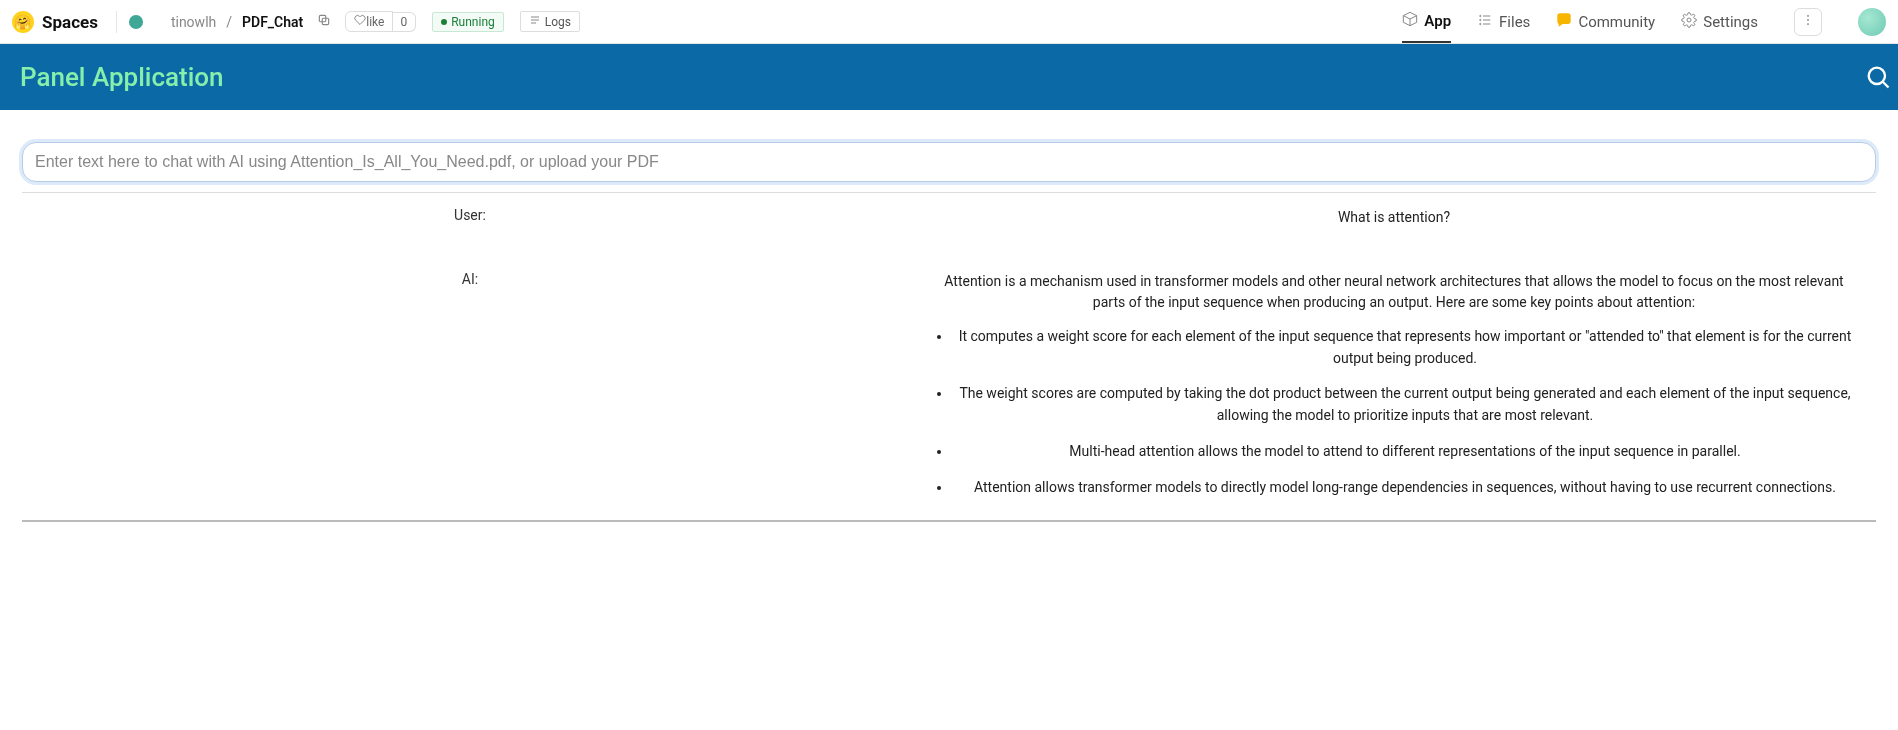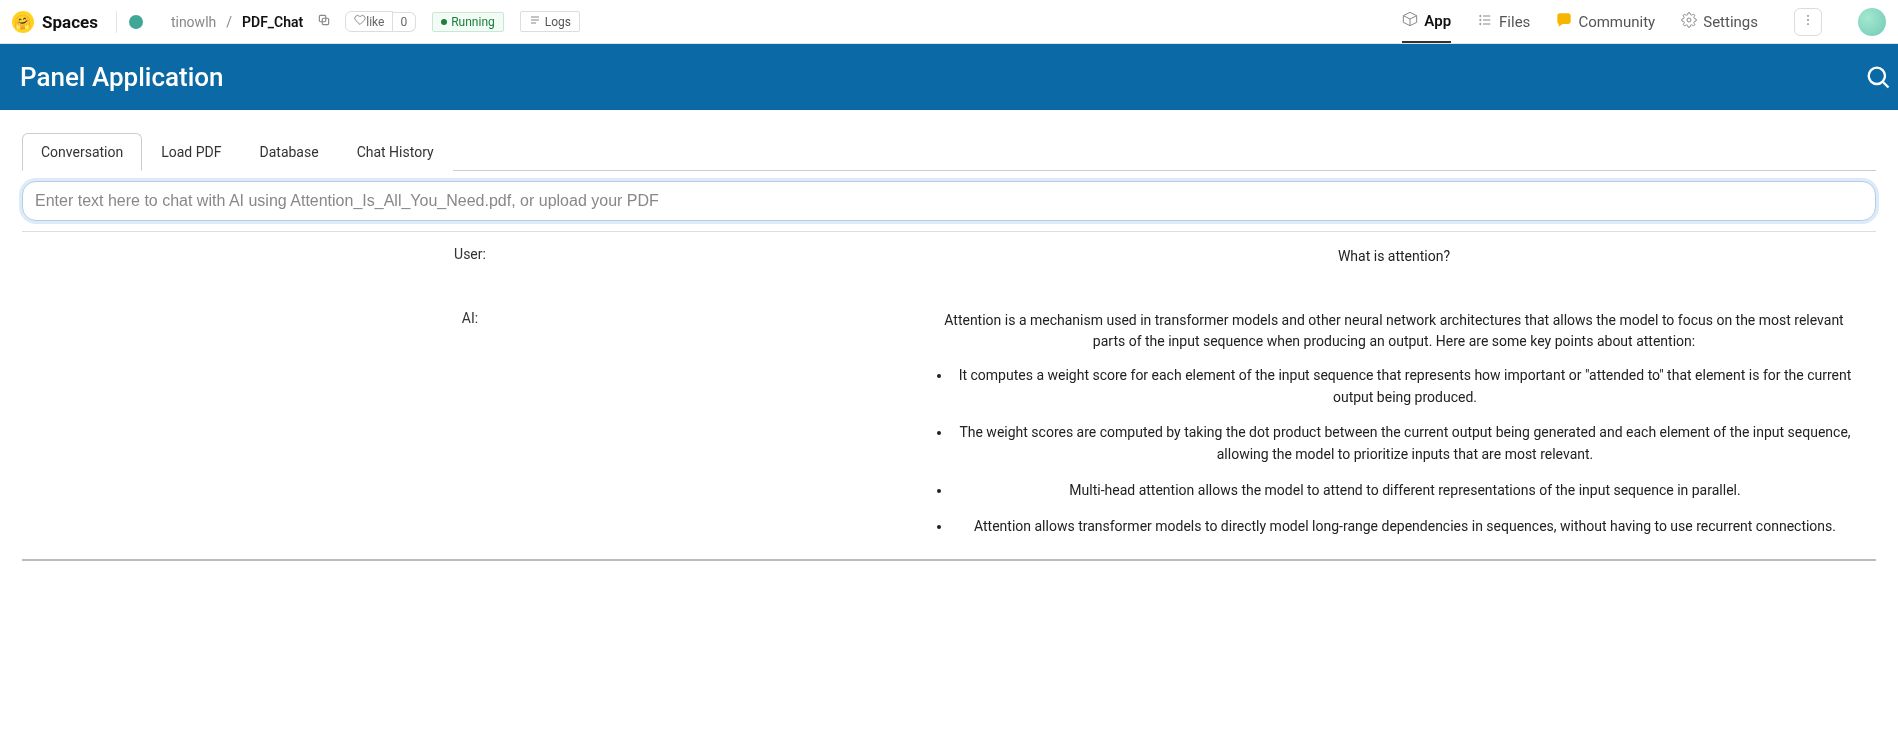--- a/index.html
+++ b/index.html
@@ -40,21 +40,21 @@
   .chip.running { color:#1a7f37; border-color:#c9e8d4; background:#f2fbf5; }
   .copy-icon, .heart-icon, .logs-icon, .gear-icon, .dots-icon, .box-icon, .list-icon, .community-icon { color:#888; }
   .topnav { margin-left: auto; display:flex; align-items:center; gap: 26px; }
   .topnav-item { display:flex; align-items:center; gap:6px; color:#555; font-size:15px; cursor:pointer; padding: 10px 0; }
   .topnav-item.active { color:#111; font-weight:600; border-bottom: 2px solid #333; }
   .avatar { width:28px; height:28px; border-radius:50%; background: radial-gradient(circle at 35% 35%, #a5e8d0, #6fc9b6); margin-left: 10px; }
   .more-btn { width:28px; height:28px; border:1px solid #ddd; border-radius:6px; display:flex; align-items:center; justify-content:center; margin-left:10px; }
 
   .panel-header {
     background: #0b6aa6;
-    color: #ffffff;
+    color: #86efac;
     font-size: 26px;
     font-weight: 500;
     padding: 18px 20px;
     display:flex; align-items:center;
     position: relative;
   }
   .panel-search {
     position:absolute; right:6px; top:50%; transform:translateY(-50%);
     width:28px; height:28px; color:#fff;
   }
@@ -196,26 +196,20 @@
   <span class="panel-search">
     <svg width="28" height="28" viewBox="0 0 24 24" fill="none" stroke="currentColor" stroke-width="2">
         <circle cx="11" cy="11" r="7"></circle>
         <line x1="21" y1="21" x2="16.5" y2="16.5"></line>
       </svg>
   </span>
 </div>
 
 <div class="page-content">
 
-  <div class="tabs">
-    <div class="tab active">Conversation</div>
-    <div class="tab">Load PDF</div>
-    <div class="tab">Database</div>
-    <div class="tab">Chat History</div>
-  </div>
 
   <div class="chat-input-wrap">
     <input class="chat-input" type="text" placeholder="Enter text here to chat with AI using Attention_Is_All_You_Need.pdf, or upload your PDF" style="">
   </div>
 
   <div class="convo-area">
     <table class="chat-table">
       <tbody>
           <tr>
         <td class="role">User:</td>

